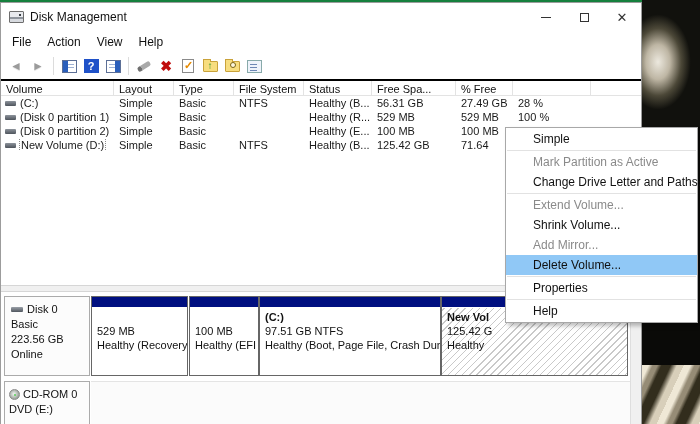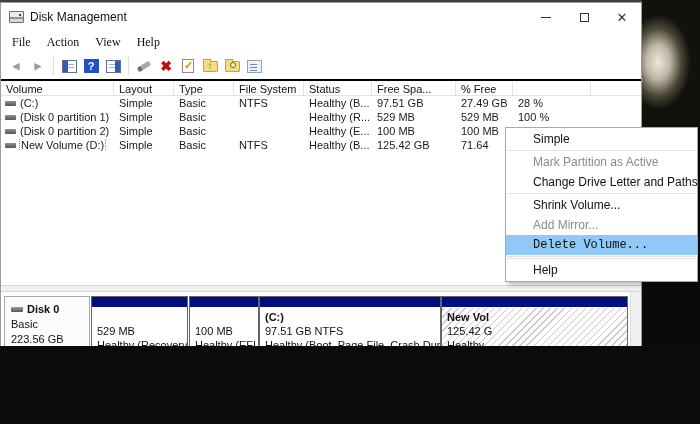--- a/index.html
+++ b/index.html
@@ -1,18 +1,18 @@
 <!DOCTYPE html>
 <html><head>
 <meta charset="utf-8">
 <style>
   * { margin:0; padding:0; box-sizing:border-box; }
   html,body { width:700px; height:424px; }
   body { font-family:"Liberation Sans", sans-serif; background:#0b0b09; overflow:hidden; }
-  .screen { position:relative; width:700px; height:346px; overflow:hidden; background:#404040; }
+  .screen { position:relative; width:700px; height:424px; overflow:hidden; background:#15803d; }
 
   
   .photo-top { position:absolute; left:642px; top:0; width:58px; height:127px;
     background: radial-gradient(ellipse 40px 58px at 16px 62px, #ece8de 0%, #beb6a4 30%, #4c4838 58%, #11110d 82%), #0b0c09; }
   .photo-mid { position:absolute; left:642px; top:127px; width:58px; height:238px; background:#0a0a08; }
   .photo-bottom { position:absolute; left:642px; top:365px; width:58px; height:59px;
     background: repeating-linear-gradient(115deg, #efe8d6 0 6px, #968c76 10px 14px, #322d1d 18px 26px, #d8cfba 32px 38px); }
 
   
   .window { position:absolute; left:0; top:2px; width:642px; height:422px;
@@ -24,21 +24,21 @@
   .title-icon:after { content:""; position:absolute; right:2px; top:2px; width:2px; height:2px; background:#3a3f45; }
   .title-text { font-size:12px; color:#111; }
   .win-controls { margin-left:auto; display:flex; height:100%; }
   .win-btn { width:38px; height:100%; display:flex; align-items:center; justify-content:center;
     font-size:12px; color:#222; }
   .glyph-min { width:10px; height:1px; background:#333; display:block; }
   .glyph-max { width:9px; height:9px; border:1px solid #333; display:block; }
   .glyph-close { font-size:13px; line-height:1; color:#333; }
 
   .menubar { height:22px; display:flex; align-items:center; padding-left:3px; background:#fff; font-size:12px; color:#111; }
-  .menubar .mitem { padding:3px 8px;font-family:Liberation Serif, serif; }
+  .menubar .mitem { padding:3px 8px; }
 
   .toolbar { height:26px; display:flex; align-items:center; padding-left:4px; background:#fff; }
   .tsep { width:1px; height:18px; background:#dcdcdc; margin:0 4px; }
   .tbtn { width:22px; height:22px; display:flex; align-items:center; justify-content:center; }
   .arrow { font-size:12px; color:#9b9b9b; text-shadow:0 1px 0 #e8e8e8; }
   .ic-panel { width:15px; height:13px; border:1px solid #5c6f96; background:#fff; position:relative; }
   .ic-panel .half-l { position:absolute; left:0; top:0; width:5px; height:100%; background:#2b5fbb; }
   .ic-panel .half-r { position:absolute; right:0; top:0; width:5px; height:100%; background:#2b5fbb; }
   .ic-panel .lines { position:absolute; right:2px; top:3px; width:6px; height:1px; background:#9fb2d4; box-shadow:0 3px 0 #9fb2d4; }
   .ic-panel .lines-l { position:absolute; left:2px; top:3px; width:6px; height:1px; background:#9fb2d4; box-shadow:0 3px 0 #9fb2d4; }
@@ -66,39 +66,39 @@
   .vol-ic { width:11px; height:5px; background:linear-gradient(#8d939b,#4e545c); border-radius:1px; margin-right:4px; flex:none; }
   .focus-rect { outline:1px dotted #8a8a8a; padding:0 1px; }
 
   .splitter { height:7px; background:#f0f0f0; border-top:1px solid #d6d6d6; border-bottom:1px solid #d6d6d6; }
 
   
   .bottompane { position:relative; height:190px; background:#fff; }
   .vscroll { position:absolute; right:0; top:0; width:11px; height:100%; background:#f0f0f0; border-left:1px solid #dedede; }
   .disk-row { position:absolute; left:3px; top:4px; height:80px; width:626px; }
   .hd-cell { position:absolute; left:0; top:0; width:86px; height:80px; border:1px solid #ababab; background:#fcfcfc; padding:5px 0 0 6px; font-size:11px; color:#111; line-height:15px; }
-  .hd-name { font-weight:bold; display:flex; align-items:center; }
+  .hd-name { font-weight:normal; display:flex; align-items:center; }
   .hd-ic { width:12px; height:5px; background:linear-gradient(#9aa0a8,#50565e); border-radius:1px; margin-right:4px; }
   .part { position:absolute; top:0; height:80px; border:1px solid #666; background:#fff; font-size:11px; color:#111; }
   .part .band { height:11px; background:#000f80; border-bottom:1px solid #fff; }
   .part .ptxt { padding:2px 4px 0 5px; line-height:14px; white-space:nowrap; overflow:hidden; }
   .part .pname { font-weight:bold; min-height:14px; }
   .part.selected { background:repeating-linear-gradient(135deg, #ffffff 0 4px, #c9c9c9 4px 5px); }
   .cd-row { position:absolute; left:3px; top:89px; height:96px; width:626px; }
   .cd-cell { position:absolute; left:0; top:0; width:86px; height:96px; border:1px solid #ababab; background:#fcfcfc; padding:5px 0 0 4px; font-size:11px; color:#111; line-height:15px; }
   .cd-ic { width:11px; height:11px; border-radius:50%; background:radial-gradient(circle at 4px 4px, #f4f4f4, #9aa39a 70%); border:1px solid #8a8a8a; margin-right:3px; flex:none; position:relative; }
   .cd-ic:after { content:""; position:absolute; left:3.5px; top:3.5px; width:2px; height:2px; border-radius:50%; background:#58d058; }
   .cd-media { position:absolute; left:87px; top:0; width:539px; height:96px; background:#fbfbfb; border-top:1px solid #e4e4e4; }
 
   
   .ctxmenu { position:absolute; left:505px; top:127px; width:193px; background:#ffffff;
     border:1px solid #a8a8a8; box-shadow:3px 3px 4px rgba(0,0,0,0.25); padding:1px 0; z-index:50; }
   .cmi { height:20px; line-height:20px; padding-left:27px; font-size:12px; color:#111; white-space:nowrap; }
   .cmi.disabled { color:#8a8a8a; }
-  .cmi.highlighted { background:#90c8f6;font-family:Liberation Mono, monospace; }
+  .cmi.highlighted { background:#90c8f6; }
   .csep { height:1px; background:#e2e2e2; margin:1px 1px; }
 </style>
 </head>
 <body>
 
 <div class="screen">
 
   <div class="photo-top"></div>
   <div class="photo-mid"></div>
   <div class="photo-bottom"></div>
@@ -192,21 +192,21 @@
     <div class="listpane">
       <div class="grid lrow">
         <div class="cell vol-cell">
             <span class="vol-ic"></span>
             <span>(C:)</span>
           </div>
         <div class="cell">Simple</div>
         <div class="cell">Basic</div>
         <div class="cell">NTFS</div>
         <div class="cell">Healthy (B...</div>
-        <div class="cell">97.51 GB</div>
+        <div class="cell">56.31 GB</div>
         <div class="cell">27.49 GB</div>
         <div class="cell">28 %</div>
         <div class="cell"></div>
       </div>
       <div class="grid lrow">
         <div class="cell vol-cell">
             <span class="vol-ic"></span>
             <span>(Disk 0 partition 1)</span>
           </div>
         <div class="cell">Simple</div>
@@ -313,21 +313,23 @@
       </div>
     </div>
   </div>
 
   <div class="ctxmenu">
     <div class="cmi">Simple</div>
     <div class="csep"></div>
     <div class="cmi disabled">Mark Partition as Active</div>
     <div class="cmi">Change Drive Letter and Paths...</div>
     <div class="csep"></div>
+    <div class="cmi disabled">Extend Volume...</div>
     <div class="cmi">Shrink Volume...</div>
     <div class="cmi disabled">Add Mirror...</div>
     <div class="cmi highlighted">Delete Volume...</div>
     <div class="csep"></div>
+    <div class="cmi">Properties</div>
     <div class="csep"></div>
     <div class="cmi">Help</div>
   </div>
 
 </div>
 
 </body></html>

